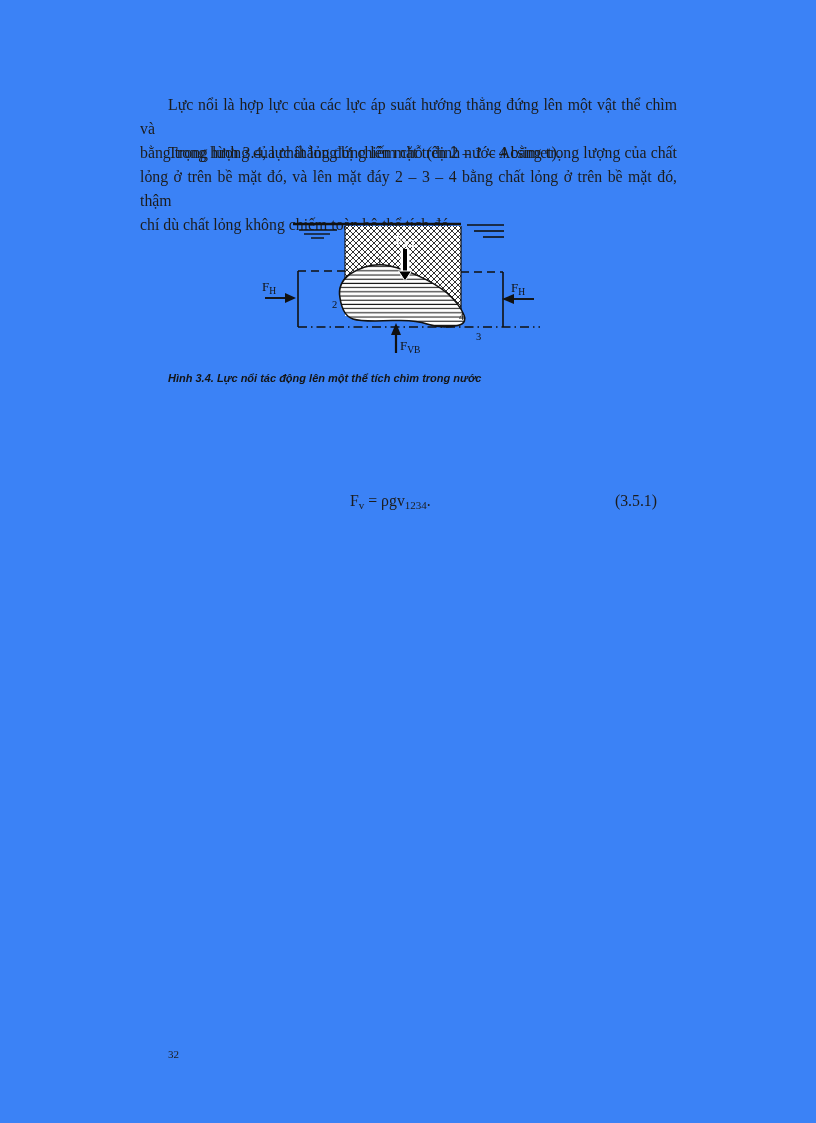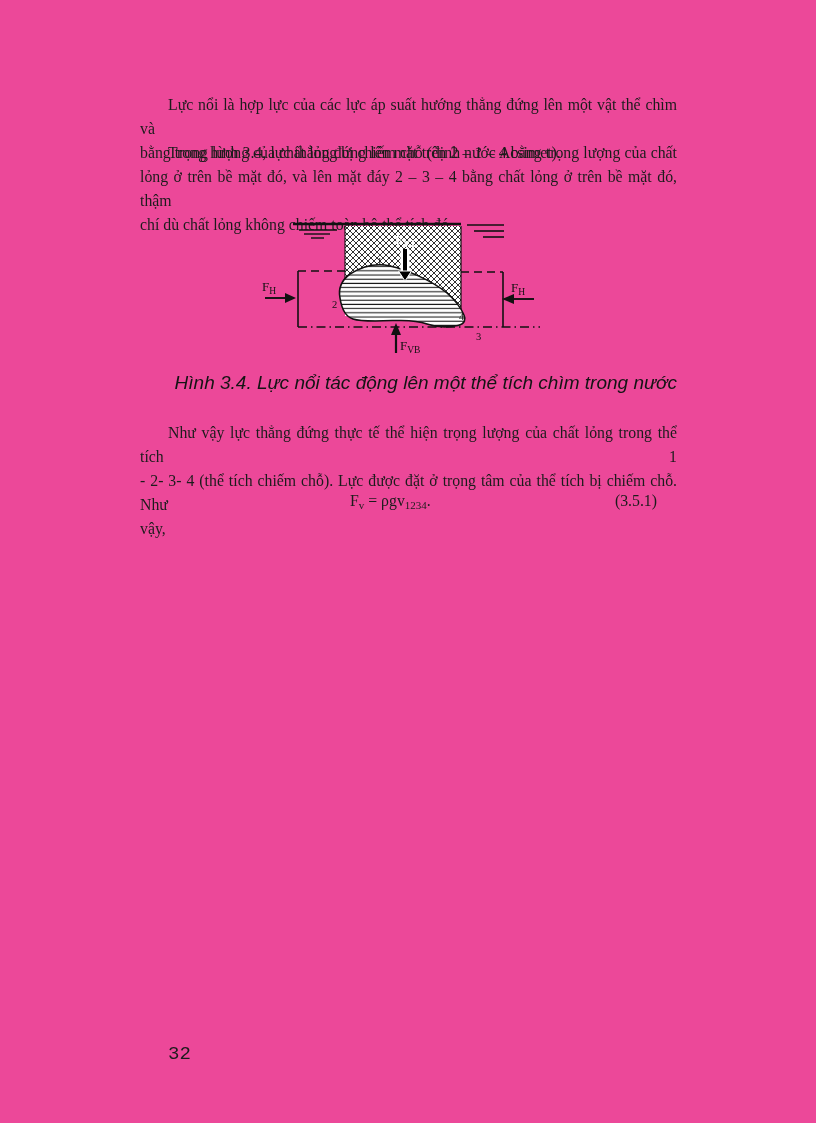--- a/index.html
+++ b/index.html
@@ -1,19 +1,19 @@
 <!DOCTYPE html>
 <html><head>
 <meta charset="utf-8">
 <style>
   html,body{margin:0;padding:0;background:#e8e8e8;}
   .page{
     position:relative;
     width:816px;height:1123px;
-    background:#ec4899;
+    background:#3b82f6;
     font-family:"Liberation Serif", serif;
     color:#1c1c1c;
     overflow:hidden;
     margin:0 auto;
   }
   .textcol{position:absolute;left:140px;width:537px;}
   .para .line{
     font-size:15.8px;
     line-height:24px;
     text-align:justify;
@@ -35,40 +35,40 @@
   .fig-label sub{font-size:9.5px;vertical-align:-3px;}
   .fig-label.white{color:#ffffff;font-weight:bold;}
   .pt-label{
     position:absolute;
     font-family:"Liberation Serif", serif;
     font-size:10.5px;line-height:10.5px;color:#111;
   }
   .caption{
     position:absolute;left:140px;top:372px;width:537px;
     padding-left:28px;box-sizing:border-box;
-    text-align:right;
+    text-align:left;
     font-family:"Liberation Sans", sans-serif;
-    font-style:italic;font-weight:normal;
-    font-size:19px;color:#141414;
+    font-style:italic;font-weight:bold;
+    font-size:11px;color:#141414;
   }
   .equation-row{position:absolute;left:128px;top:483px;width:537px;height:24px;
     font-size:15.8px;line-height:36px;}
   .equation{position:absolute;left:222px;top:0;}
   .equation sub{font-size:11px;vertical-align:-3px;}
   .eq-number{position:absolute;right:8px;top:0;}
   .chapter-heading{
     position:absolute;left:140px;top:897px;width:600px;
     font-family:"Liberation Sans", sans-serif;
     font-weight:bold;font-size:20px;line-height:26px;
     color:#0d0d0d;letter-spacing:0.2px;
     white-space:pre-wrap;
   }
   .page-number{
     position:absolute;left:168px;top:1045px;
-    font-size:19px;line-height:18px;font-family:Liberation Mono, monospace;
+    font-size:11px;line-height:18px;
   }
   
   #para1{top:93px;}
   #para2{top:141px;}
   #para3{top:421px;}
 </style>
 </head>
 <body>
 
 <div class="page">
@@ -166,25 +166,20 @@
       <span>F</span><sub>H</sub>
     </div>
     <div class="pt-label" style="left:129px;top:41px">1</div>
     <div class="pt-label" style="left:84px;top:84px">2</div>
     <div class="pt-label" style="left:228px;top:116px">3</div>
     <div class="pt-label" style="left:211px;top:96px">4</div>
   </div>
 
   <div class="caption">Hình 3.4. Lực nổi tác động lên một thể tích chìm trong nước</div>
 
-  <div class="textcol para" id="para3">
-    <div class="line first">Như vậy lực thẳng đứng thực tế thể hiện trọng lượng của chất lỏng trong thể tích 1</div>
-    <div class="line">- 2- 3- 4 (thể tích chiếm chỗ). Lực được đặt ở trọng tâm của thể tích bị chiếm chỗ. Như</div>
-    <div class="line last">vậy,</div>
-  </div>
 
   <div class="equation-row">
     <span class="equation">
       <span>F</span><sub>v</sub>
       <span>= ρgv</span><sub>1234</sub><span>.</span>
     </span>
     <span class="eq-number">(3.5.1)</span>
   </div>
 
 

